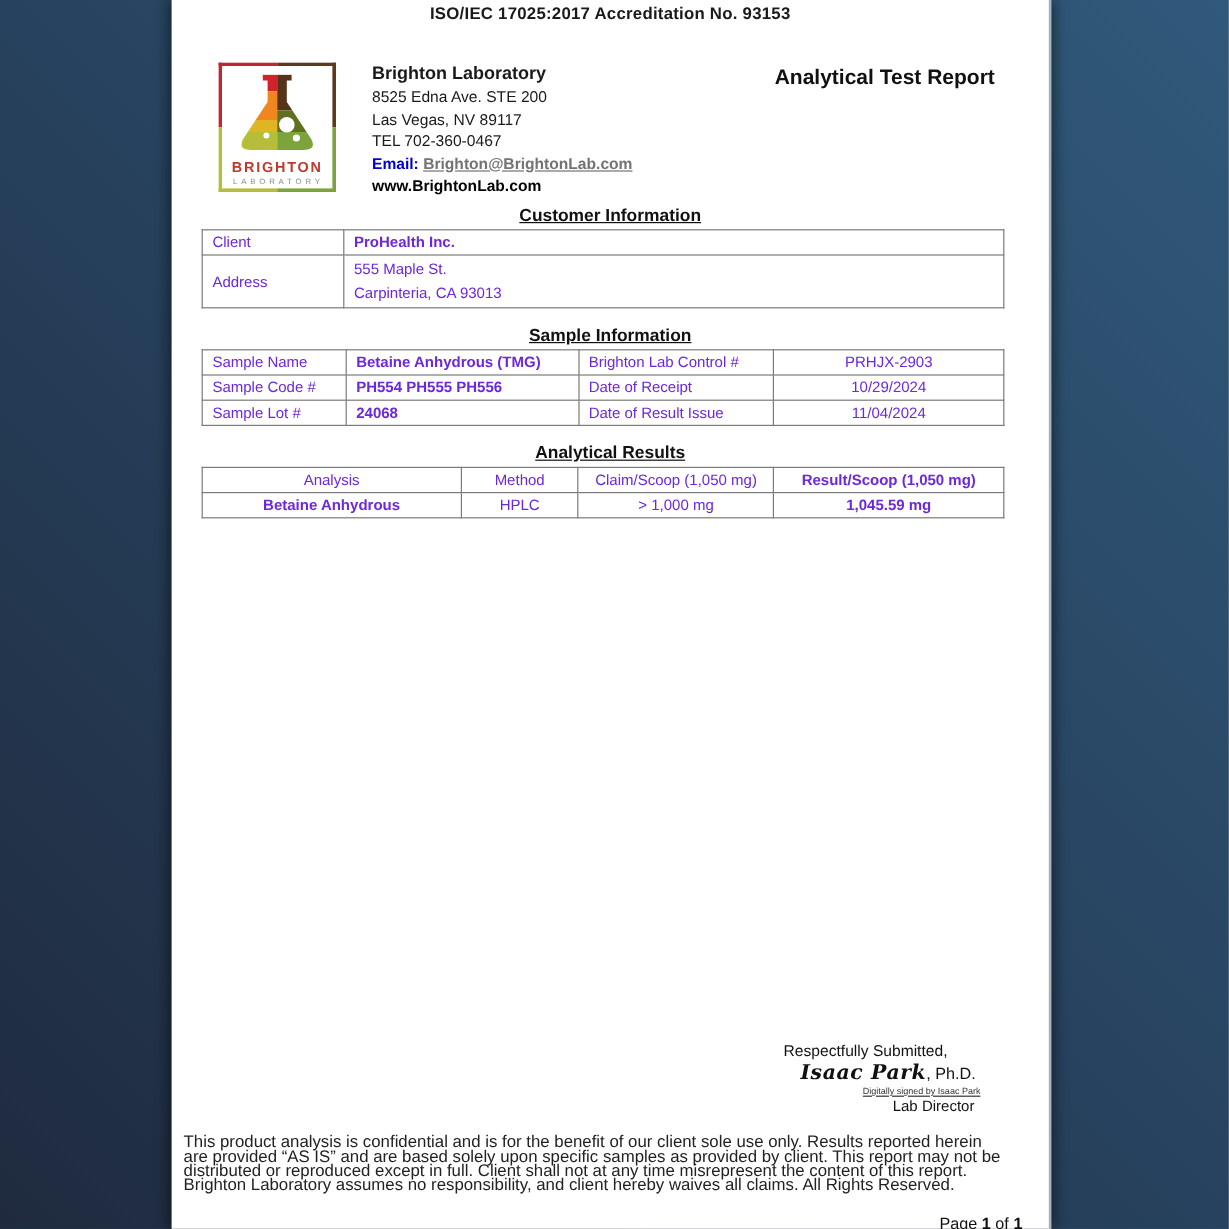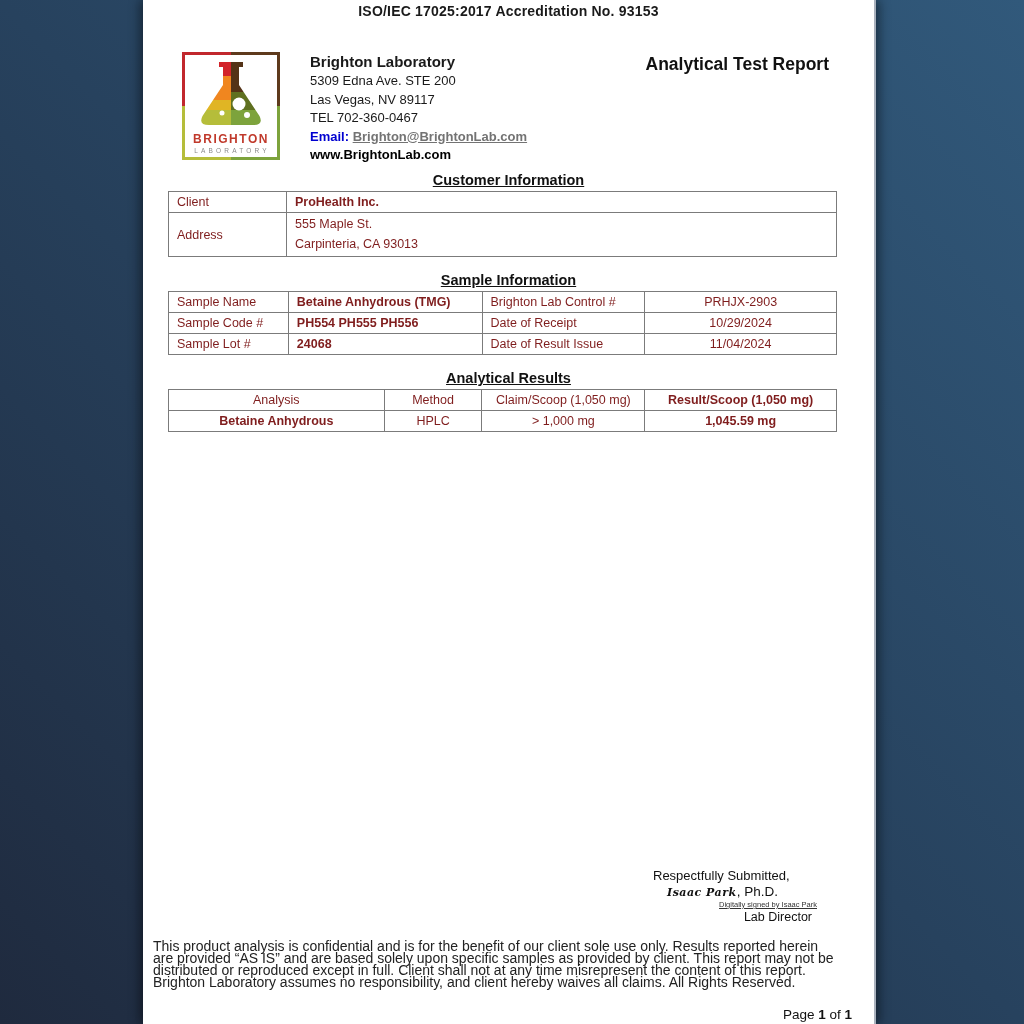--- a/index.html
+++ b/index.html
@@ -23,40 +23,40 @@
   .email-line { color:#0000d0; font-weight:bold; }
   .email-link { color:#737373; text-decoration:underline; cursor:pointer; }
   .website { color:#000000; font-weight:bold; }
   .report-title { position:absolute; right:45px; top:2px; font-size:17.5px; font-weight:bold; color:#111; }
 
   h2.section { text-align:center; font-size:14.5px; font-weight:bold; text-decoration:underline; color:#111; }
   .h-cust { margin-top:12px; }
   .h-samp { margin-top:15px; }
   .h-res  { margin-top:15px; }
 
-  table { width:669px; margin:3px 0 0 25px; border-collapse:collapse; font-size:12.5px; color:#7f1d1d; border:1px solid #4d4d4d; }
+  table { width:669px; margin:3px 0 0 25px; border-collapse:collapse; font-size:12.5px; color:#6d28d9; border:1px solid #4d4d4d; }
   td, th { border:1px solid #7b7b7b; padding:2px 8px; height:21px; vertical-align:middle; font-weight:normal; text-align:left; }
   .b { font-weight:bold; }
   .cust .lbl { width:118px; }
   .addr-val div { line-height:17.5px; padding:1px 0; }
 
   .samp td:nth-child(1) { width:120px; }
   .samp td:nth-child(2) { width:194px; }
   .samp td:nth-child(3) { width:163px; }
   .samp td:nth-child(4) { width:192px; text-align:center; }
 
   .res th, .res td { text-align:center; }
   .res .c0 { width:216px; }
   .res .c1 { width:98px; }
   .res .c2 { width:163px;text-align:center; }
   .res .c3 { width:192px; }
 
   .sig { margin:436px 0 0 510px; width:164px; font-size:13px; color:#111; }
   .sig-name-line { margin:1px 0 0 14px; white-space:nowrap; }
-  .sig-name { font-family:"DejaVu Serif", serif; font-style:italic; font-weight:bold; font-size:11px; letter-spacing:.5px; }
+  .sig-name { font-family:"DejaVu Serif", serif; font-style:italic; font-weight:bold; font-size:17px; letter-spacing:.5px; }
   .sig-suffix { font-size:13.5px; }
   .sig-note { font-size:7.5px; color:#333; text-align:right; margin-top:1px;text-decoration:underline; }
   .sig-title { font-size:12.5px; text-align:right; padding-right:5px; margin-top:1px; }
 
   .disclaimer { margin:16px 0 0 10px; width:684px; font-size:14px; line-height:12px; color:#222; }
   .pagenum { margin-top:19px; text-align:right; padding-right:22px; font-size:13.5px; color:#111; }
 </style>
 </head>
 <body>
 
@@ -94,21 +94,21 @@
           <circle cx="65" cy="63" r="3" fill="#ffffff"></circle>
           <circle cx="40" cy="61" r="2.5" fill="#ffffff"></circle>
         </g>
       </g>
       <text x="49" y="91" text-anchor="middle" font-family="Liberation Sans, sans-serif" font-size="12" font-weight="bold" letter-spacing="1.5" fill="#c0392b">BRIGHTON</text>
       <text x="50" y="101" text-anchor="middle" font-family="Liberation Sans, sans-serif" font-size="6.5" letter-spacing="3.2" fill="#8a8a8a">LABORATORY</text>
     </svg>
 
     <div class="lab-info">
       <div class="lab-name">Brighton Laboratory</div>
-      <div>5309 Edna Ave. STE 200</div>
+      <div>8525 Edna Ave. STE 200</div>
       <div>Las Vegas, NV 89117</div>
       <div>TEL 702-360-0467</div>
       <div class="email-line"><span>Email:</span> <a class="email-link">Brighton@BrightonLab.com</a></div>
       <div class="website">www.BrightonLab.com</div>
     </div>
 
     <div class="report-title">Analytical Test Report</div>
   </div>
 
   <h2 class="section h-cust">Customer Information</h2>

